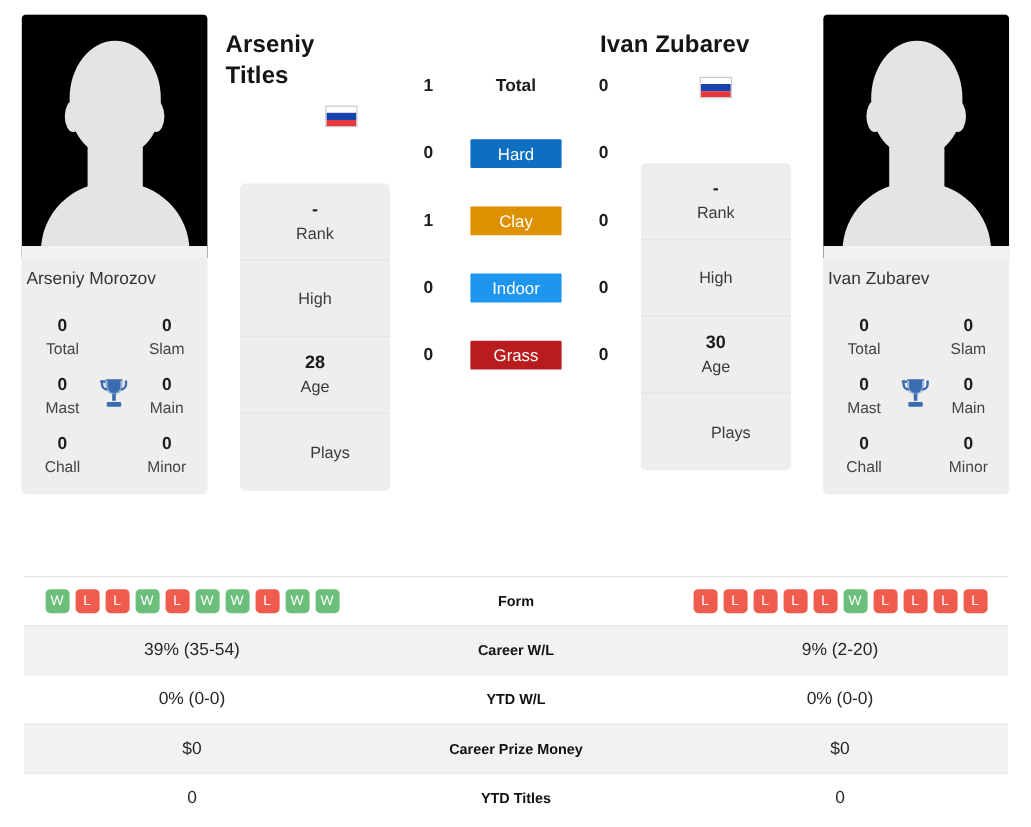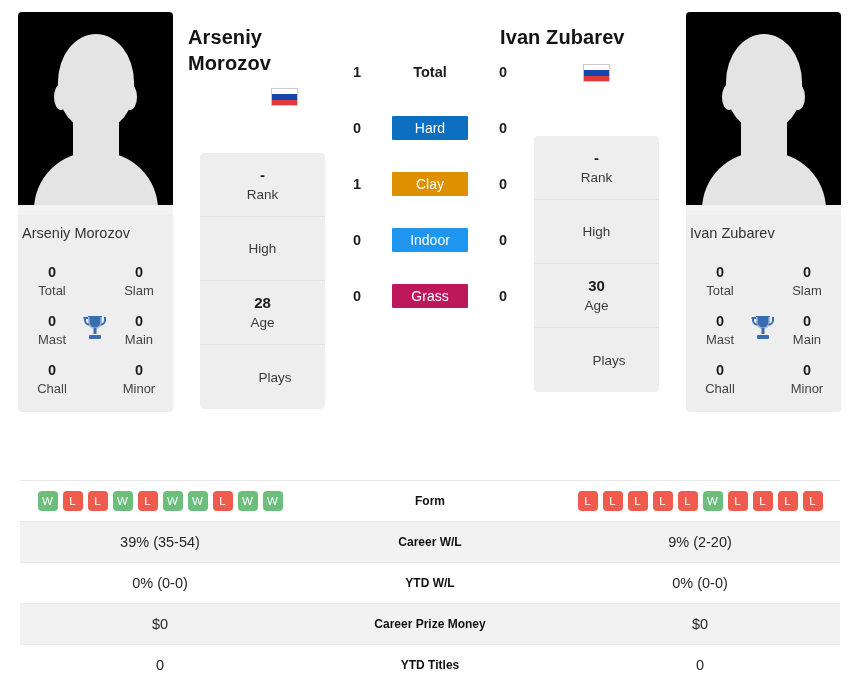--- a/index.html
+++ b/index.html
@@ -319,21 +319,21 @@
           <div class="tg-cell">
             <div class="val">0</div>
             <div class="lbl">Minor</div>
           </div>
         </div>
       </div>
     </div>
 
     <div class="name-head left">
       <div class="nm">Arseniy</div>
-      <div class="nm">Morozov</div>
+      <div class="nm">Titles</div>
       <div class="flag">
         <div class="s s1"></div>
           <div class="s s2"></div>
           <div class="s s3"></div>
       </div>
     </div>
 
     <div class="info-panel left">
       <div class="info-row">
         <div class="iv dash">-</div>
@@ -378,21 +378,21 @@
       <div class="h2h-row">
         <div class="side">0</div>
         <div class="mid">
           <span class="surface-badge" style="background:#1e96f0">Indoor</span>
         </div>
         <div class="side">0</div>
       </div>
       <div class="h2h-row">
         <div class="side">0</div>
         <div class="mid">
-          <span class="surface-badge" style="background:#be185d">Grass</span>
+          <span class="surface-badge" style="background:#b91c1c">Grass</span>
         </div>
         <div class="side">0</div>
       </div>
     </div>
 
     <div class="name-head right">
       <div class="nm">Ivan Zubarev</div>
       <div class="flag">
         <div class="s s1"></div>
           <div class="s s2"></div>

